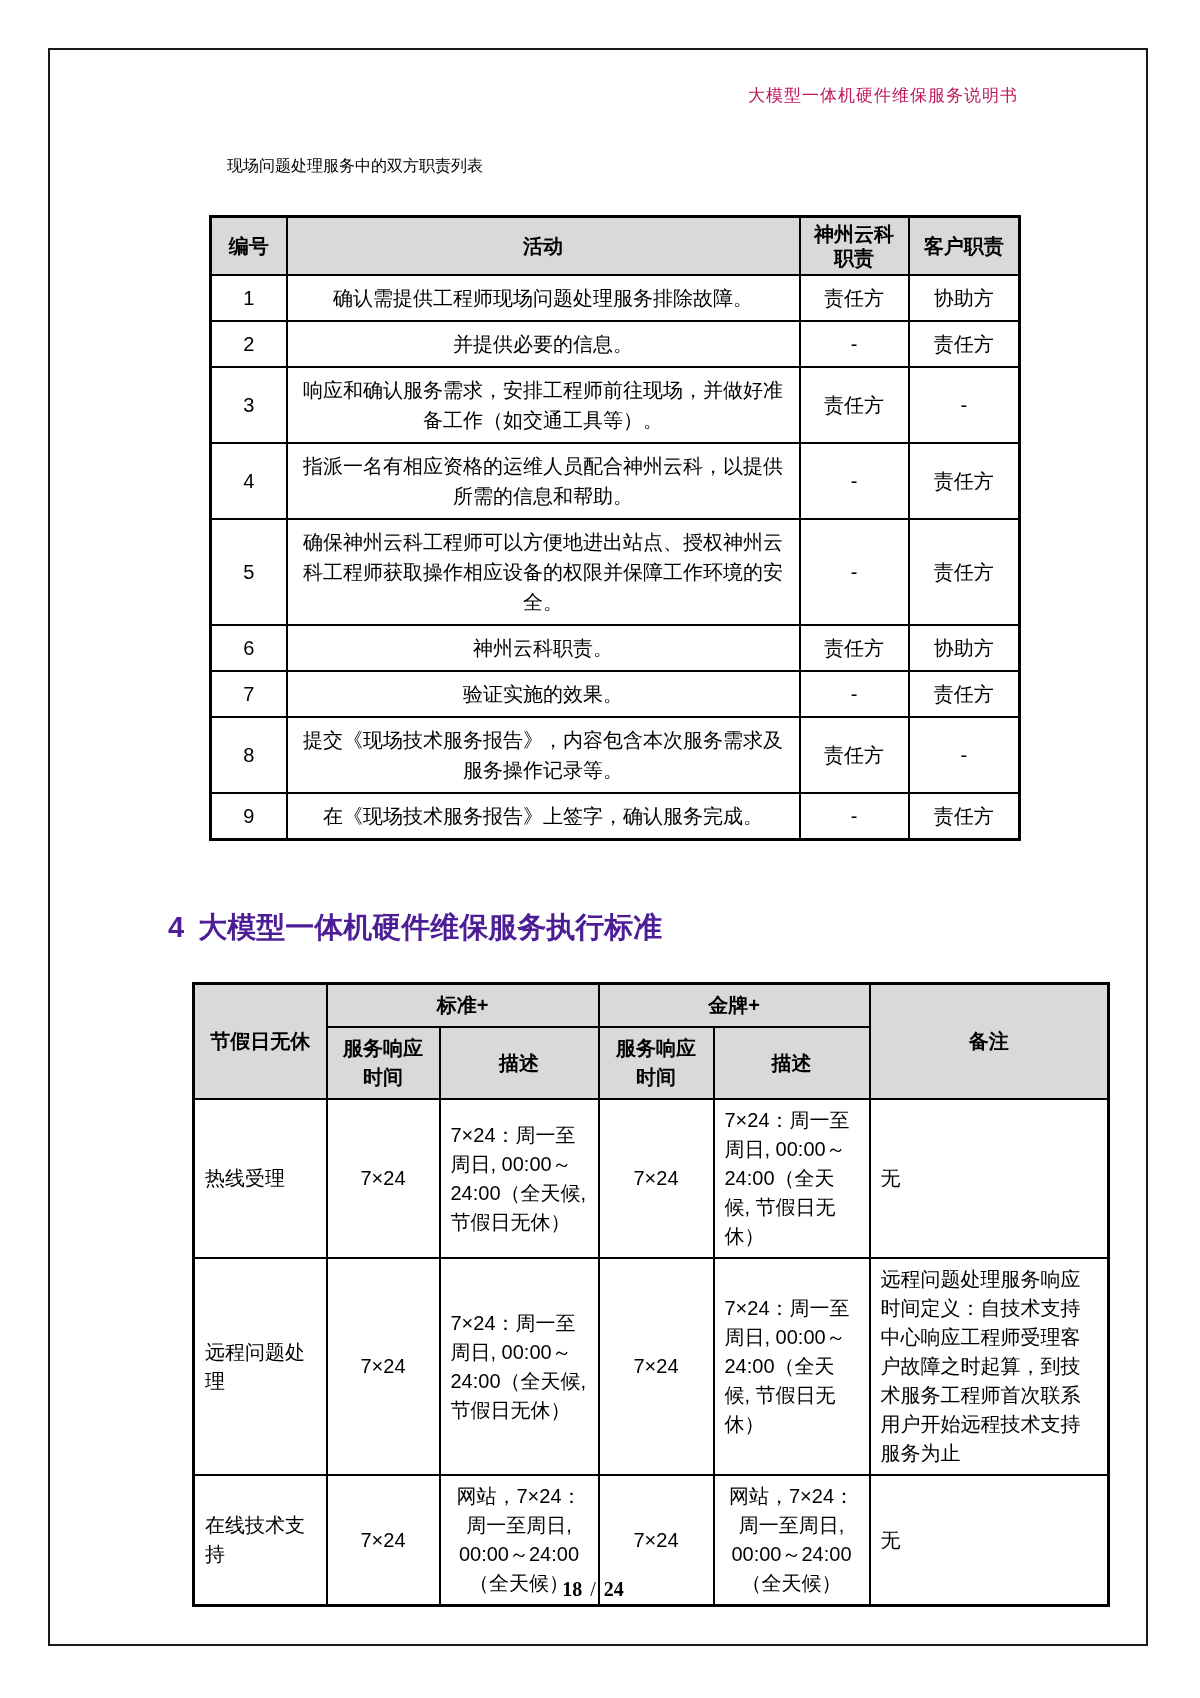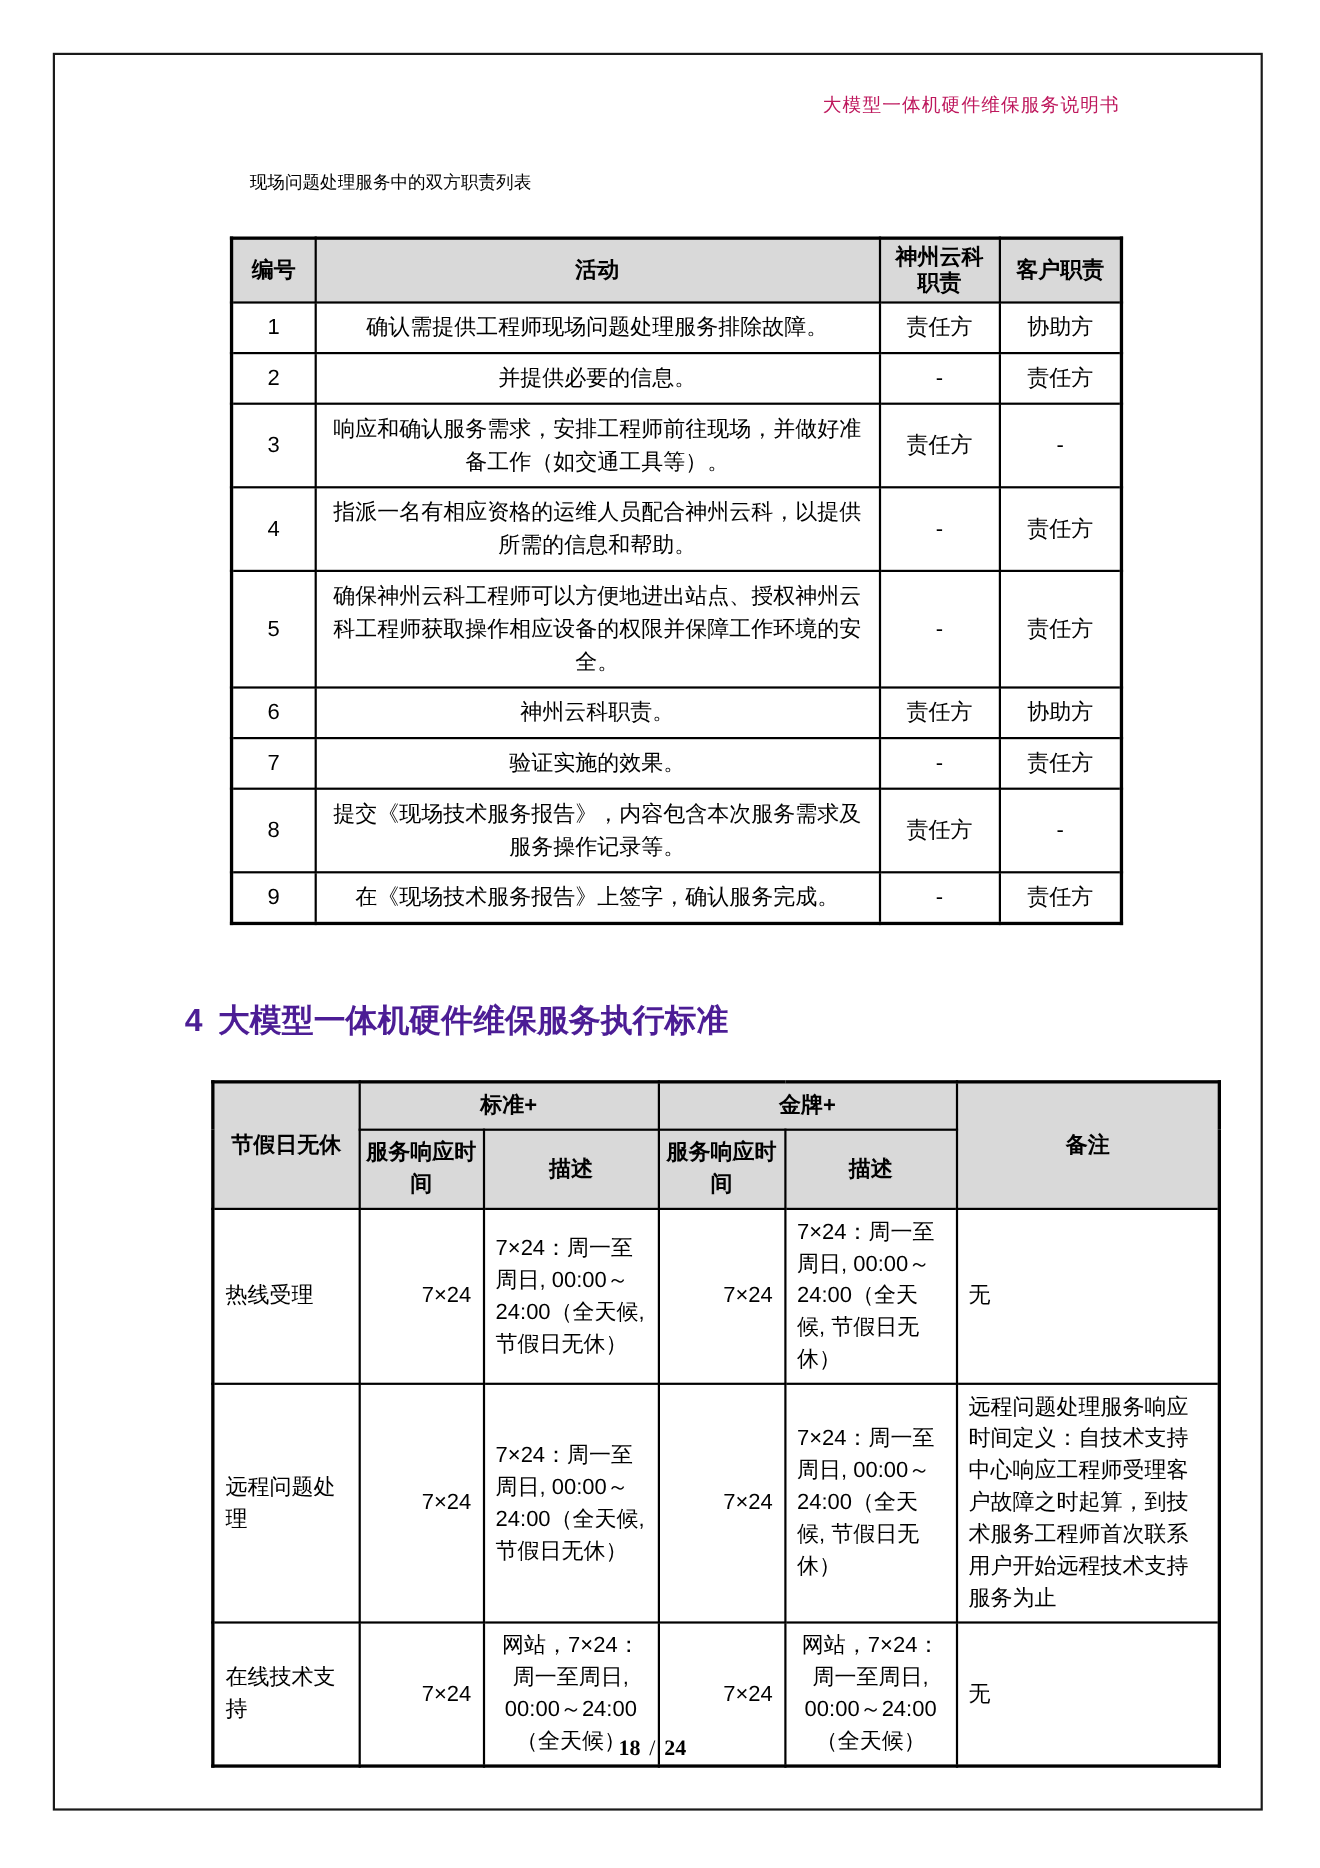--- a/index.html
+++ b/index.html
@@ -37,24 +37,24 @@
     font-size:29px;font-weight:bold;color:#4c1d95;white-space:nowrap;
   }
   .section .sec-num{font-weight:bold;margin-right:14px;}
   .t2{
     position:absolute;left:192px;top:982px;width:915px;
     border:3px solid #000;
   }
   .t2 th,.t2 td{border:2px solid #000;font-size:20px;box-sizing:border-box;}
   .t2 th{
     background:#d9d9d9;font-weight:bold;text-align:center;
-    padding:6px 0;line-height:29px;vertical-align:middle;
+    padding:6px 10px;line-height:29px;vertical-align:middle;
   }
   .t2 td{padding:6px 10px;line-height:29px;vertical-align:middle;text-align:left;}
-  .t2 td.c-ctr{text-align:right;}
+  .t2 td.c-ctr{text-align:center;}
   .t2 td.c-desc-center{text-align:center;margin-left:32px;}
   .page-footer{
     position:absolute;top:1578px;left:0;width:1092px;text-align:center;
     font-family:"Liberation Serif","DejaVu Serif",serif;font-size:20px;color:#000;padding-left:47px;
   }
   .page-footer .num{font-weight:bold;}
   .page-footer .sep{font-weight:normal;margin:0 8px;}
 </style>
 </head>
 <body>

